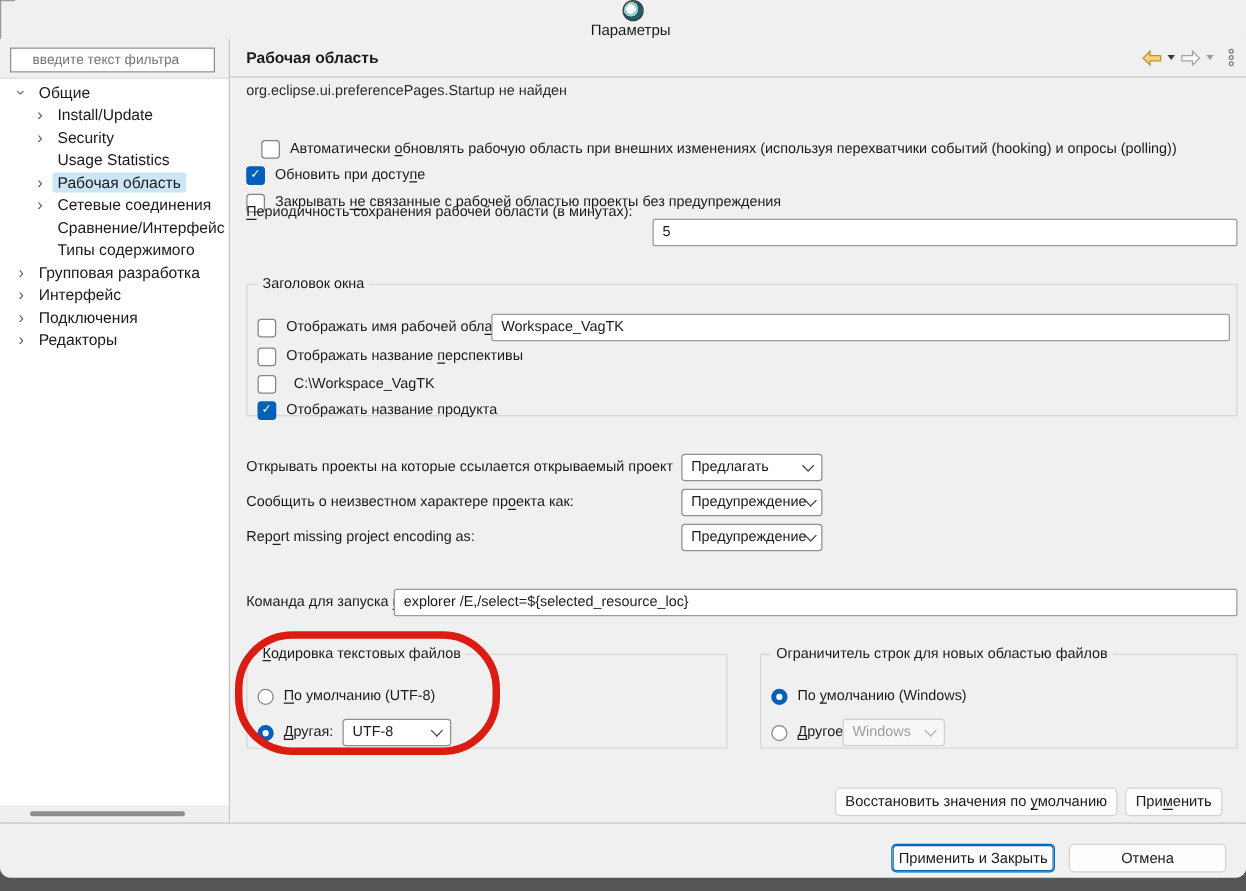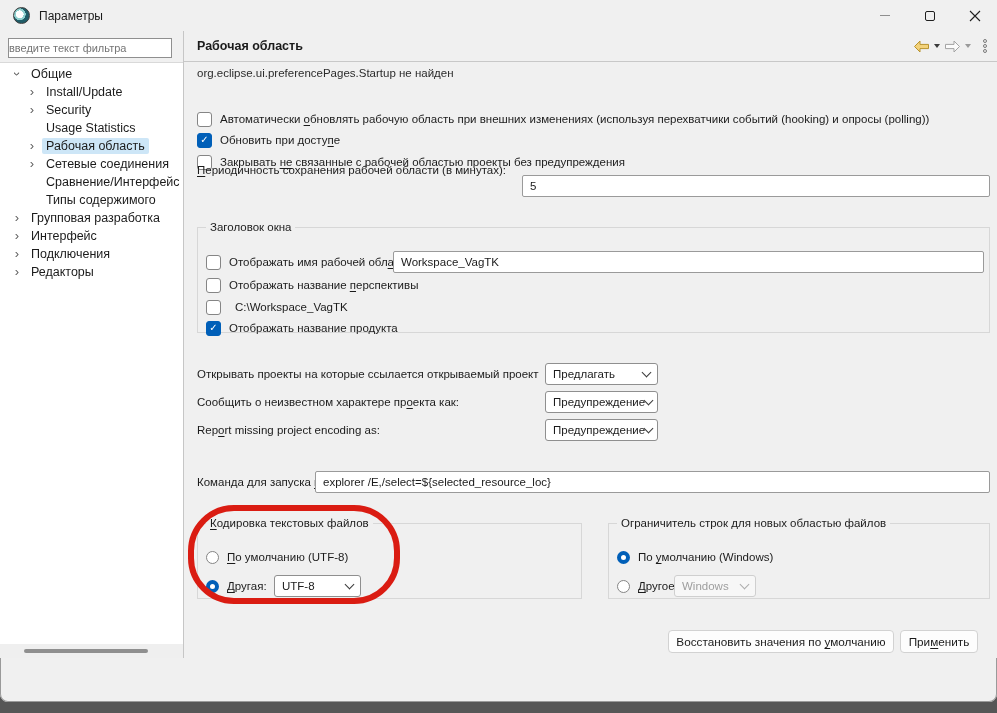--- a/index.html
+++ b/index.html
@@ -4,33 +4,33 @@
 <style>
   html,body{margin:0;padding:0;}
   body{
     width:997px;height:713px;background:#565656;
     font-family:"Liberation Sans",sans-serif;color:#1b1b1b;
     position:relative;overflow:hidden;font-size:11.5px;
   }
   .win{position:absolute;left:0;top:0;width:997px;height:702px;background:#f0f0f0;
     border-radius:0 0 8px 8px;overflow:hidden;box-shadow:0 0 0 1px #9a9a9a inset;}
   
-  .titlebar{position:absolute;left:0;top:0;right:0;height:31px;display:flex;align-items:center;background:#f0f0f0;}
+  .titlebar{position:absolute;left:12px;top:0;right:0;height:31px;display:flex;align-items:center;background:#f0f0f0;flex-direction:column;}
   .app-icon{width:17px;height:17px;border-radius:50%;margin:0 9px 0 13px;flex:none;
     background:radial-gradient(circle at 38% 42%, #ffffff 0 30%, #8fd0cf 31% 46%, #1f5d68 47% 100%);
     border:1px solid #3c3c3c;box-sizing:border-box;}
   .tb-title{font-size:12px;}
   .tb-controls{margin-left:auto;display:flex;height:100%;}
   .tb-btn{width:45px;height:100%;display:flex;align-items:center;justify-content:center;}
   .ic-min{width:10px;height:1px;background:#8f8f8f;}
   .ic-max{width:10px;height:10px;border:1.2px solid #1f1f1f;border-radius:2px;box-sizing:border-box;}
   
   .sidebar{position:absolute;left:0;top:31px;width:183px;height:627px;background:#f0f0f0;}
   .filter{position:absolute;left:8px;top:7px;width:164px;height:20px;border:1px solid #8f8f8f;
-    background:#fff;font-size:11px;padding:0 0;box-sizing:border-box;font-family:"Liberation Sans",sans-serif;color:#1b1b1b;}
+    background:#fff;font-size:11px;padding:0 17px;box-sizing:border-box;font-family:"Liberation Sans",sans-serif;color:#1b1b1b;}
   .filter::placeholder{color:#757575;}
   .tree{position:absolute;left:0;top:31px;right:0;bottom:0;background:#fff;border-top:1px solid #d9d9d9;overflow:hidden;font-size:12.5px;}
   .trow{position:absolute;left:0;right:0;height:18px;display:flex;align-items:center;white-space:nowrap;}
   .trow .chev{display:inline-block;width:10px;flex:none;text-align:center;line-height:18px;}
   .chev::before{content:"›";color:#5f5f5f;font-size:13px;}
   .chev.down{transform:rotate(90deg);}
   .chev.none::before{content:"";}
   .lv0 .chev{margin-left:12px;}
   .lv1 .chev{margin-left:27px;}
   .tlabel{margin-left:5px;padding:1px 4px;border-radius:2px;}
@@ -173,21 +173,21 @@
         <span class="dots">
             <i></i>
             <i></i>
             <i></i>
           </span>
       </div>
     </div>
 
     <div class="msg">org.eclipse.ui.preferencePages.Startup не найден</div>
 
-    <div class="row" style="left:13px;top:78px">
+    <div class="row" style="left:25px;top:78px">
       <span class="cb"></span>
       <span><span>Автоматически </span><span class="mn">о</span><span>бновлять рабочую область при внешних изменениях (используя перехватчики событий (hooking) и опросы (polling))</span></span>
     </div>
     <div class="row" style="left:13px;top:99px">
       <span class="cb on"></span>
       <span><span>Обновить при досту</span><span class="mn">п</span><span>е</span></span>
     </div>
     <div class="row" style="left:13px;top:121px">
       <span class="cb"></span>
       <span><span>Закрывать </span><span class="mn">не</span><span> связанные с рабочей областью проекты без предупреждения</span></span>
@@ -281,14 +281,18 @@
     <div class="redring"></div>
 
     <div class="btn" style="left:484px;top:599px;width:226px;height:23px">
       <span><span>Восстановить значения по </span><span class="mn">у</span><span>молчанию</span></span>
     </div>
     <div class="btn" style="left:716px;top:599px;width:78px;height:23px">
       <span><span>При</span><span class="mn">м</span><span>енить</span></span>
     </div>
   </div>
 
+  <div class="footer">
+    <div class="btn default" style="left:713px;top:16px;width:131px;height:23px">Применить и Закрыть</div>
+    <div class="btn" style="left:855px;top:16px;width:126px;height:23px">Отмена</div>
+  </div>
 
 </div>
 
 </body></html>

